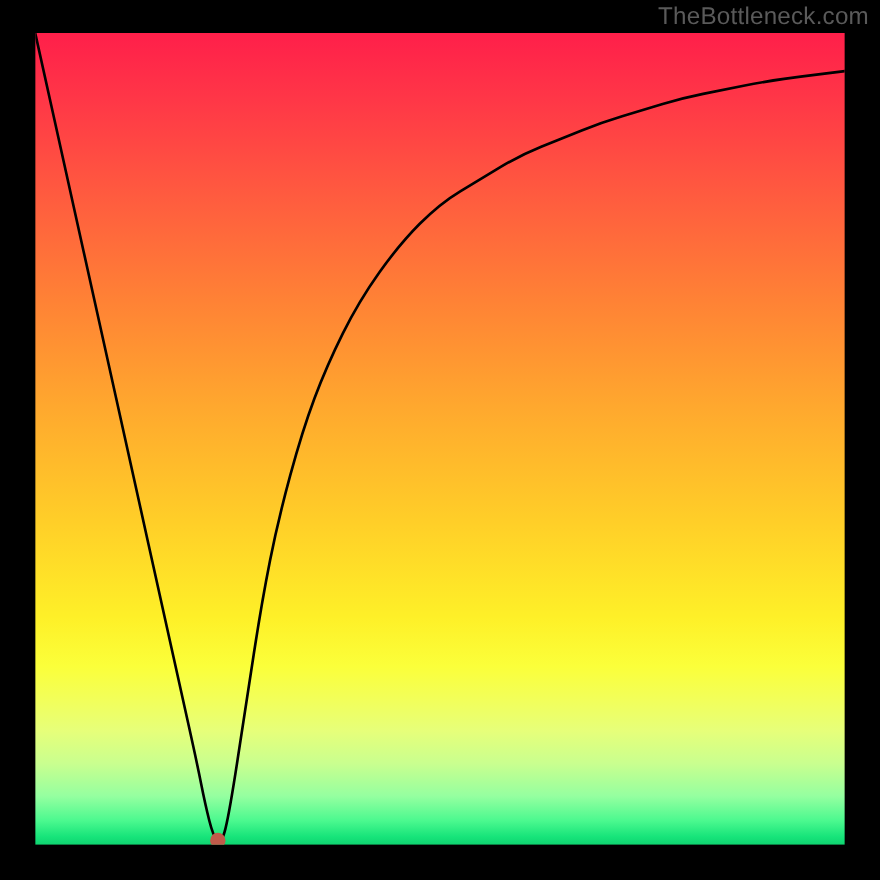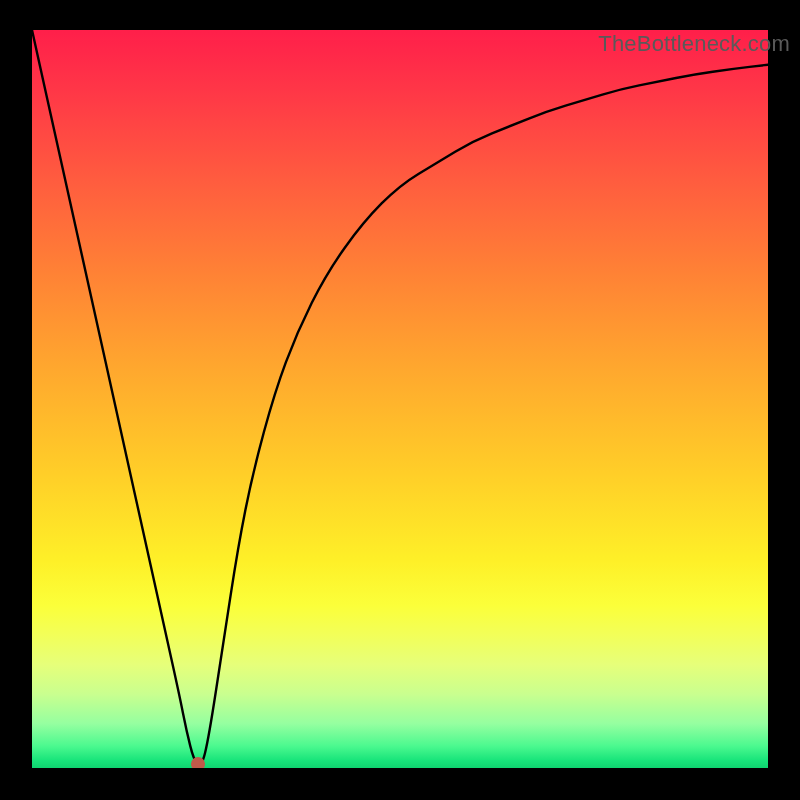--- a/index.html
+++ b/index.html
@@ -19,21 +19,20 @@
   }
   .watermark {
     position: absolute;
     top: 2px;
     right: 10px;
     color: #5a5a5a;
     font-size: 22px;
     font-weight: 500;
     letter-spacing: 0.2px;
     z-index: 30;
-    margin-top: 29px;
   }
   .plot-area {
     position: absolute;
     left: 32px;
     top: 30px;
     width: 736px;
     height: 738px;
     overflow: hidden;
   }
   .gradient {

